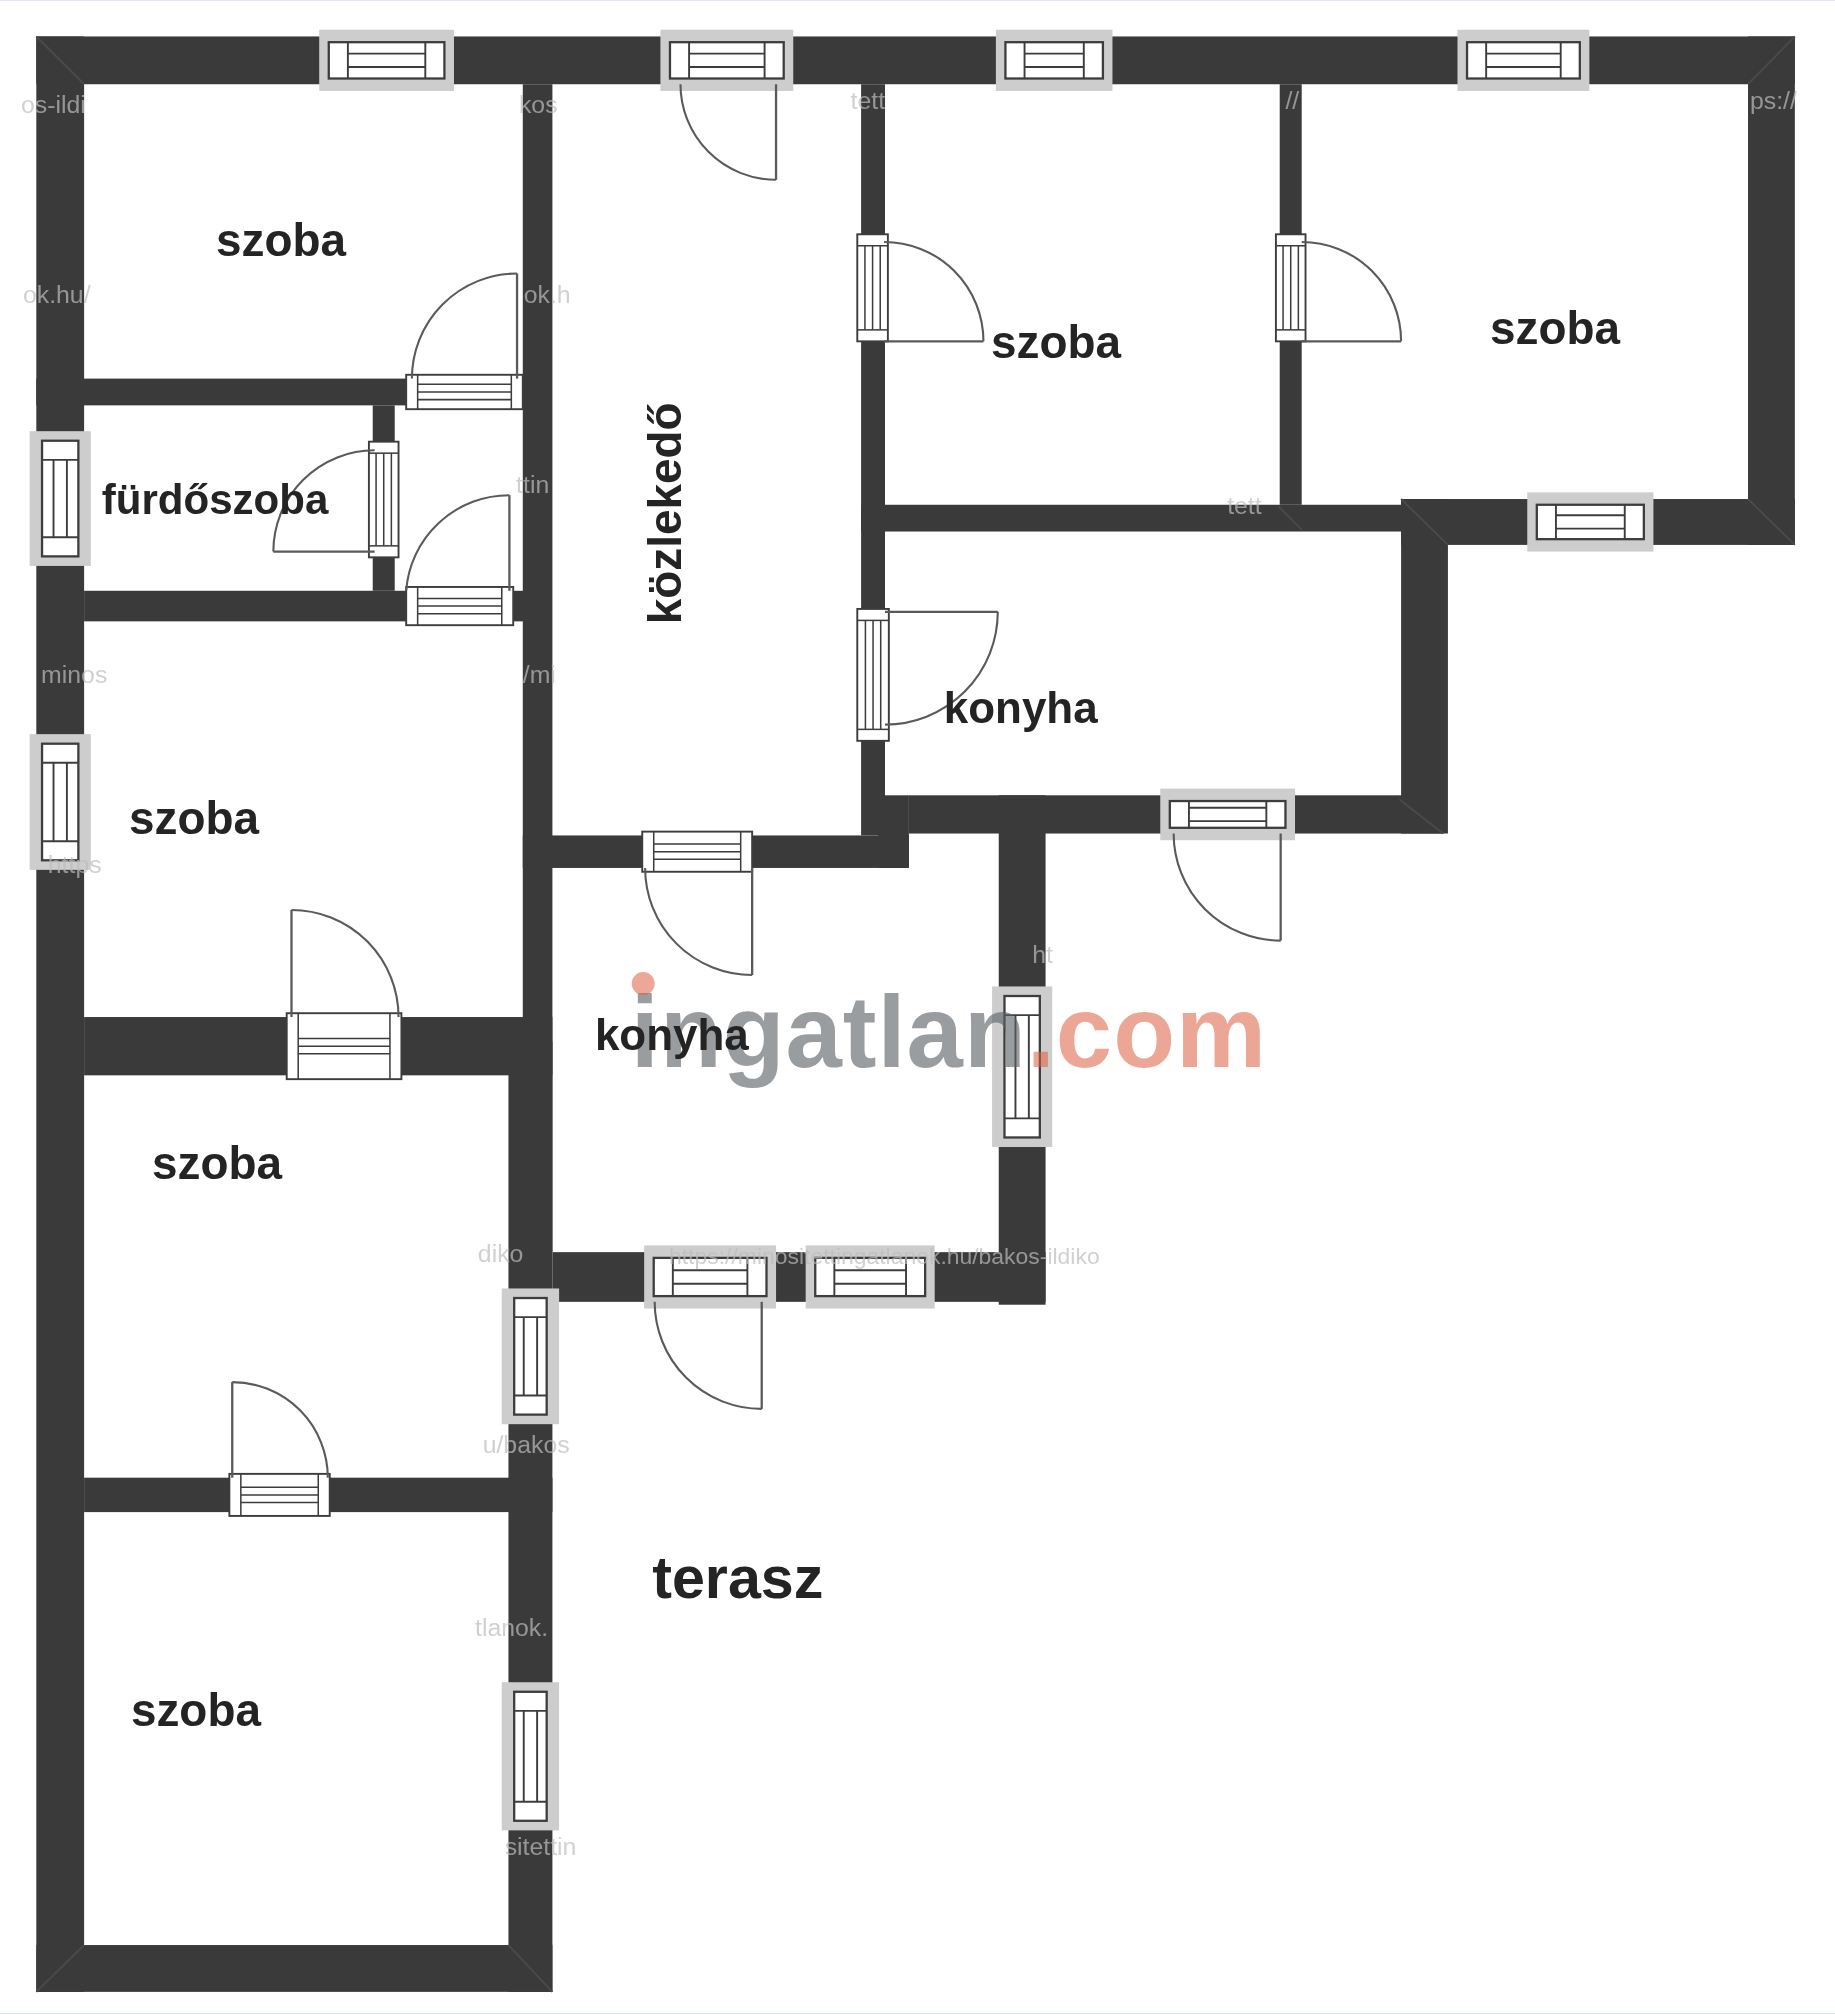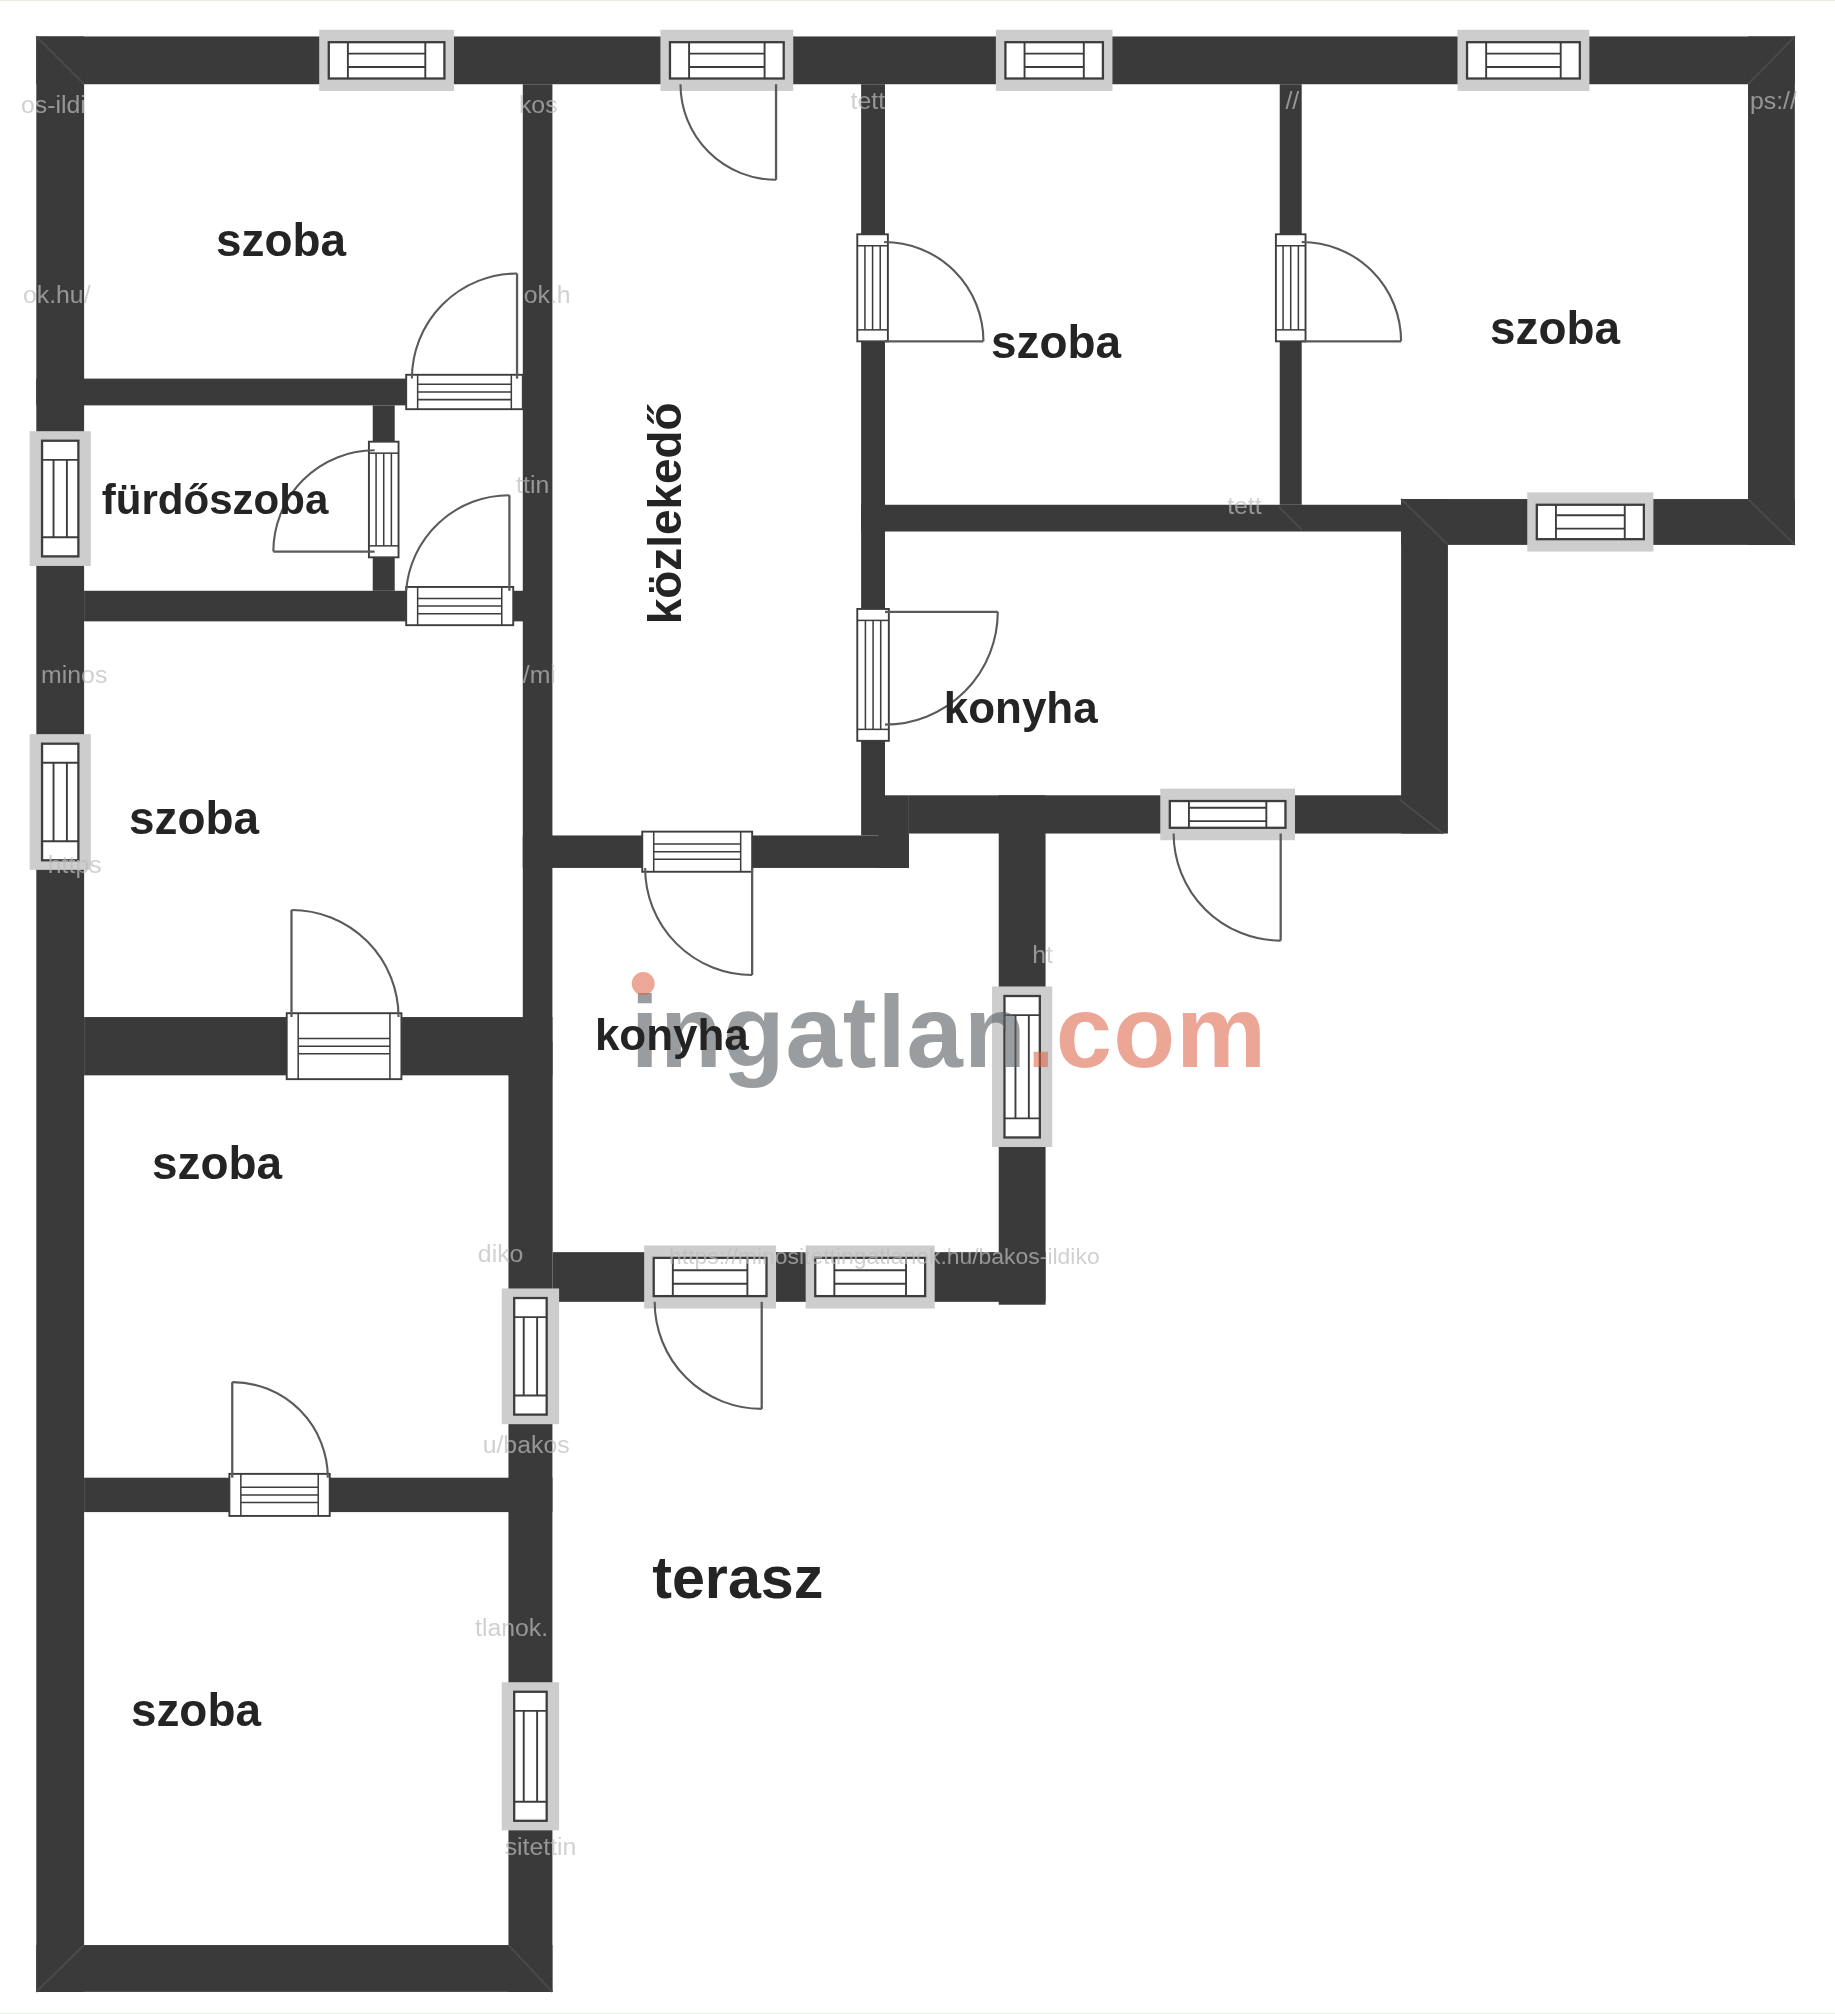--- a/index.html
+++ b/index.html
@@ -1,17 +1,17 @@
 <!DOCTYPE html>
 <html><head>
 <meta charset="utf-8">
 <style>
   html,body{margin:0;padding:0;background:#ffffff;}
   body{font-family:"Liberation Sans","DejaVu Sans",sans-serif;}
-  #stage{position:relative;width:1835px;height:2014px;background:#4d7c0f;overflow:hidden;}
+  #stage{position:relative;width:1835px;height:2014px;background:#1d4ed8;overflow:hidden;}
   svg{display:block;}
   text{user-select:none;}
 </style>
 </head>
 <body>
 
 <div id="stage">
   <svg id="plan" width="1835" height="2014" viewBox="0 0 1920 2107" xmlns="http://www.w3.org/2000/svg">
     <g id="g-floors">
         <rect x="0" y="0" width="1920" height="2107" fill="#ffffff"></rect>

